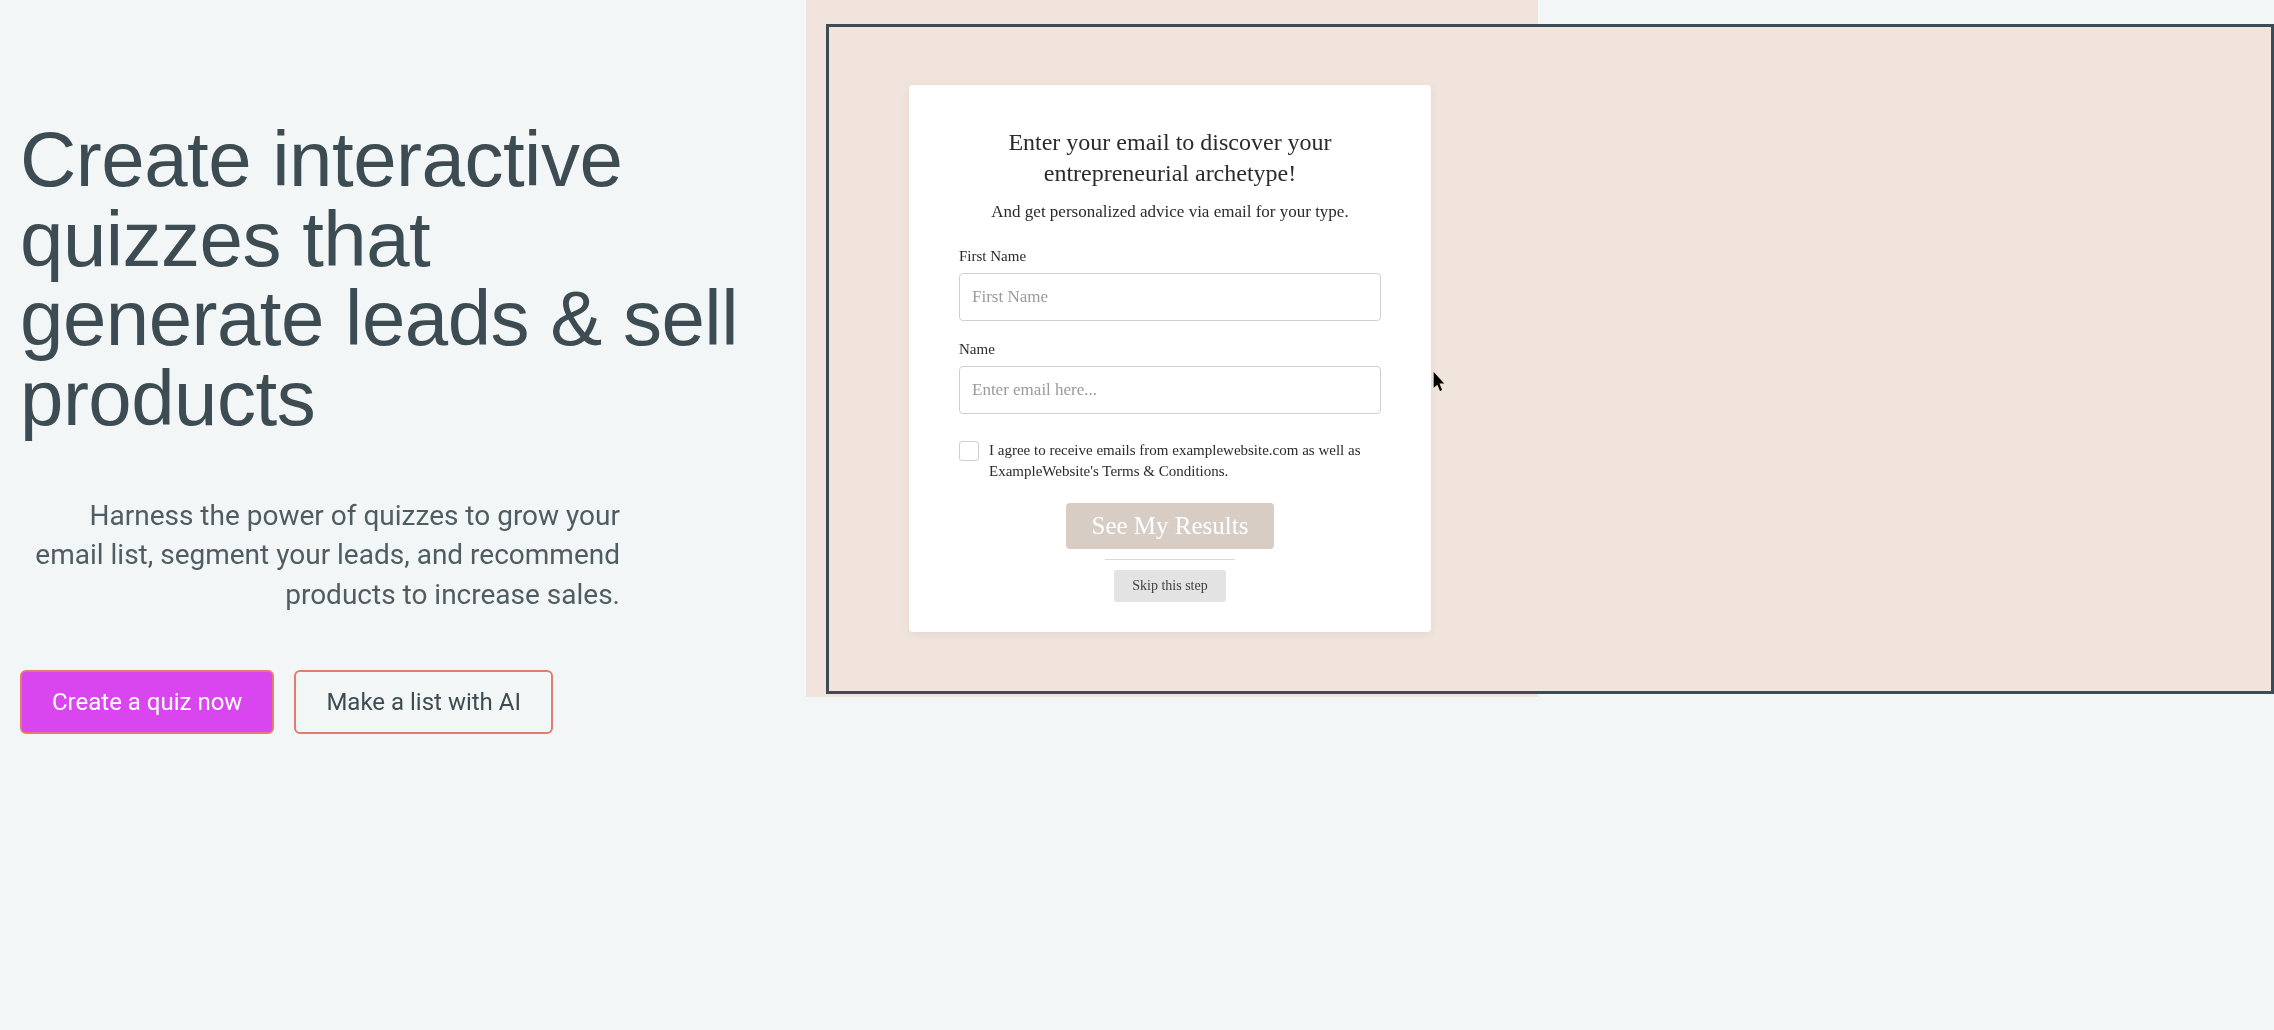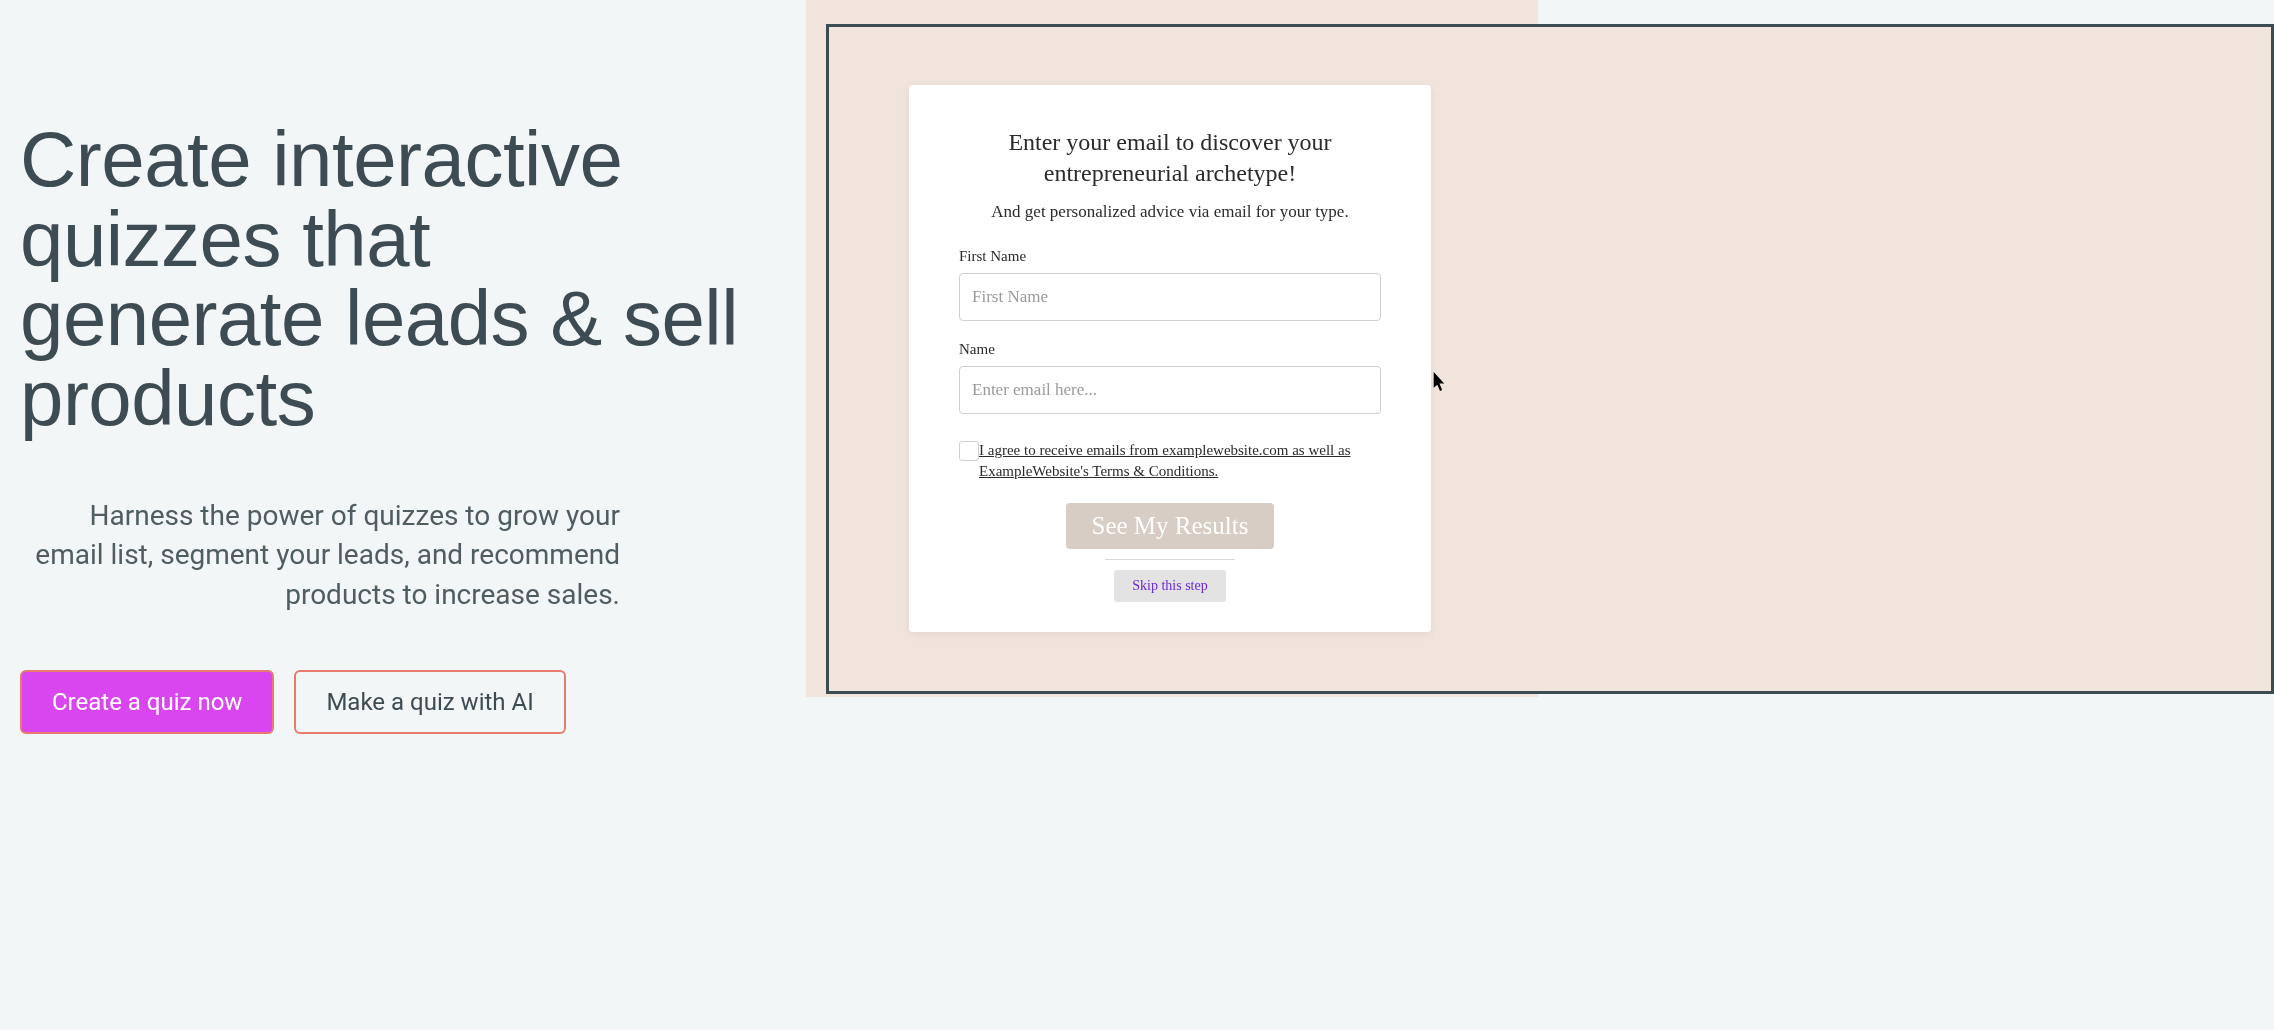--- a/index.html
+++ b/index.html
@@ -123,24 +123,24 @@
     padding: 0 12px;
     font-size: 17px;
     font-family: Georgia, "Times New Roman", serif;
     color: #2b2b2b;
     margin-bottom: 20px;
   }
   .text-input::placeholder { color: #9a9a9a; }
   .agree-row {
     display: flex;
     align-items: flex-start;
+    gap: 10px;
     font-size: 15px;
     line-height: 1.35;
     margin: 6px 0 22px 0;
-    text-decoration: underline;
   }
   .agree-row input[type="checkbox"] {
     width: 20px;
     height: 20px;
     margin-top: 1px;
     flex: none;
     border: 1px solid #cfcfcf;
     border-radius: 3px;
     appearance: none;
     background: #fff;
@@ -161,21 +161,21 @@
   .divider {
     width: 130px;
     height: 1px;
     background: #d8d8d8;
     margin: 0 auto 10px auto;
   }
   .skip-btn {
     display: block;
     margin: 0 auto;
     background: #e3e3e3;
-    color: #6d28d9;
+    color: #404040;
     border: none;
     border-radius: 3px;
     font-size: 14px;
     font-family: Georgia, "Times New Roman", serif;
     padding: 8px 18px;
     cursor: pointer;
   }
   .cursor-icon {
     position: absolute;
     top: 345px;
@@ -188,21 +188,21 @@
 </head>
 <body>
 
 <div class="page">
 
   <div class="left">
     <h1 class="headline">Create interactive quizzes that generate leads &amp; sell products</h1>
     <p class="subhead">Harness the power of quizzes to grow your email list, segment your leads, and recommend products to increase sales.</p>
     <div class="cta-row">
       <a class="btn btn-primary">Create a quiz now</a>
-      <a class="btn btn-secondary">Make a quiz with AI</a>
+      <a class="btn btn-secondary">Make a list with AI</a>
     </div>
   </div>
 
   <div class="right">
     <div class="peach-bg"></div>
     <div class="screen-frame">
 
       <div class="form-card">
         <h2 class="form-title">Enter your email to discover your entrepreneurial archetype!</h2>
         <p class="form-sub">And get personalized advice via email for your type.</p>

